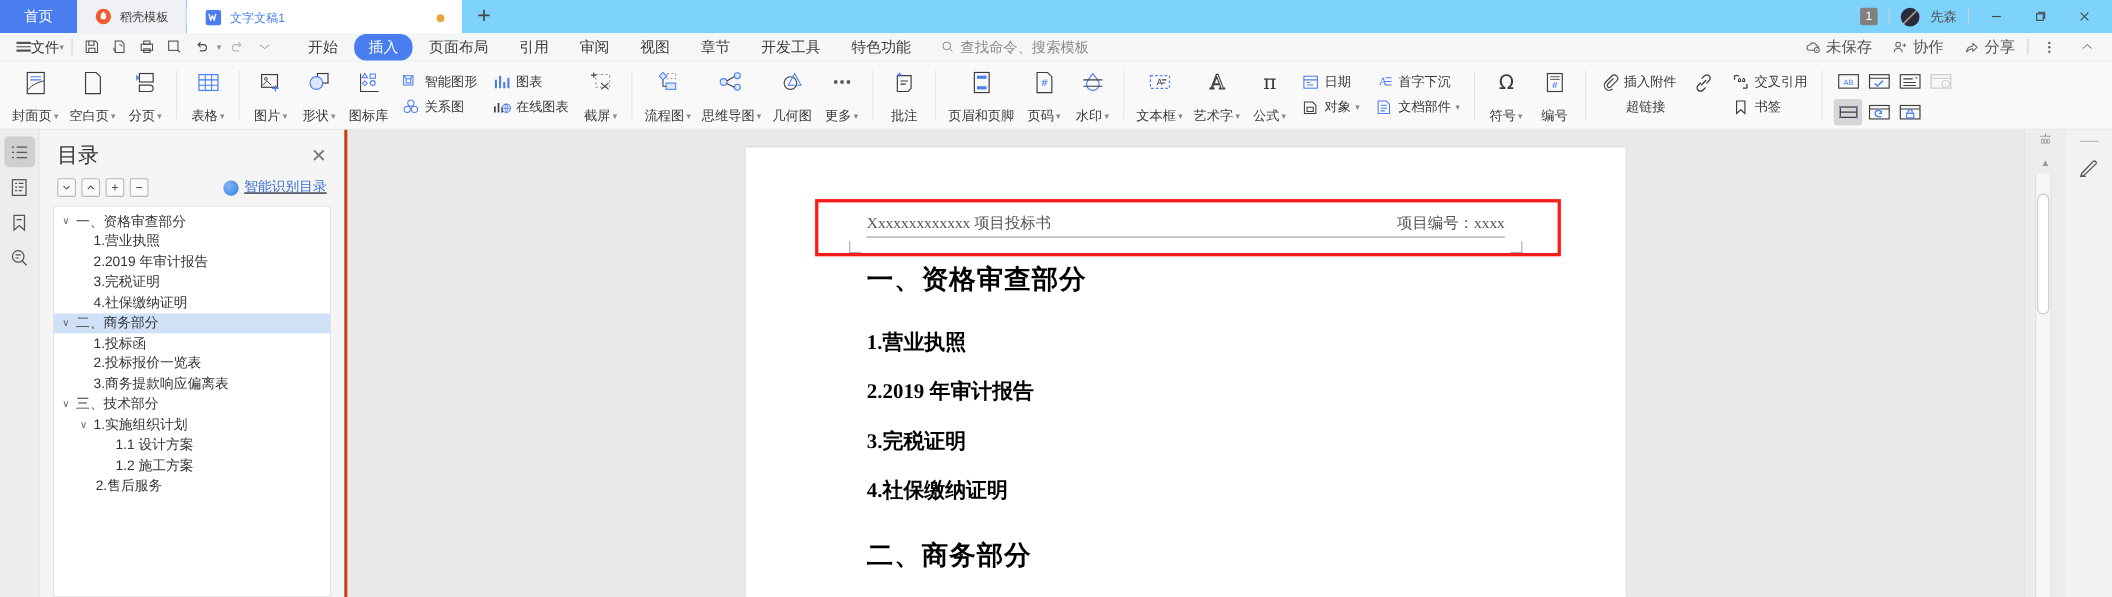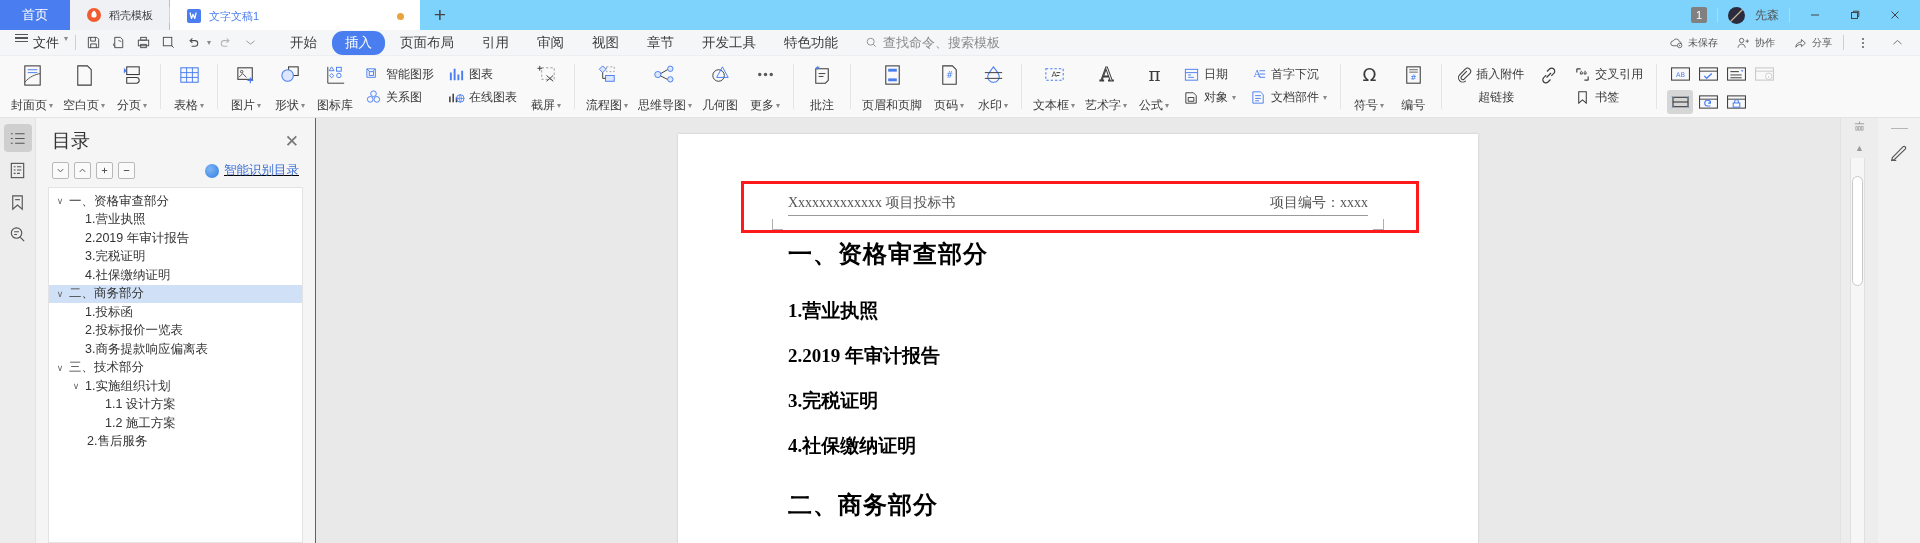--- a/index.html
+++ b/index.html
@@ -57,39 +57,39 @@
     width: 30px; height: 28px; display: flex; align-items: center;
     justify-content: center; color: #444;
   }
 
   
   .menubar {
     height: 26px; flex: 0 0 26px; background: #f5f6f8;
     display: flex; align-items: center; padding: 0 8px;
     border-bottom: 1px solid #eceef1; font-size: 13px; color: #333;
   }
-  .mb-file { display: flex; align-items: flex-start; gap: 5px; padding: 0 7px; }
+  .mb-file { display: flex; align-items: center; padding: 0 7px; }
   .hamburger { display:flex; flex-direction:column; gap:2px; width:13px;}
   .hamburger i { display:block; height:1.5px; background:#555; }
   .caret { font-size: 8px; color: #888; }
   .qat { display: flex; align-items: center; gap: 3px; padding: 0 6px; }
   .qat-btn {
     width: 22px; height: 22px; display: flex; align-items: center;
     justify-content: center; color: #4a4a4a;
   }
   .mb-tabs { display: flex; align-items: center; margin-left: 10px; gap: 2px; }
   .mb-tab { padding: 3px 13px; font-size: 13.5px; color: #3c3c3c; border-radius: 11px; }
   .mb-tab.active { background: #4a7ef0; color: #fff; }
   .mb-search {
     display: flex; align-items: center; gap: 5px;
     margin-left: 14px; font-size: 13px; color: #8a8a8a;
   }
   .menubar-right {
     margin-left: auto; display: flex; align-items: center;
-    gap: 4px; font-size: 10px; color: #555;
+    gap: 4px; font-size: 14px; color: #555;
   }
   .mbr-item { display: flex; align-items: center; gap: 4px; padding: 0 7px; }
 
   
   .ribbon {
     height: 62px; flex: 0 0 62px; background: #f9f9fa;
     display: flex; align-items: stretch; padding: 2px 4px 0 6px;
     border-bottom: 1px solid #e2e4e8; overflow: hidden;
   }
   .rgroup { display: flex; align-items: flex-start; height: 100%; }
@@ -127,21 +127,21 @@
     padding-top: 6px; gap: 4px; border-right: 1px solid #e2e2e2;
   }
   .rail-ico {
     width: 28px; height: 28px; display: flex; align-items: center;
     justify-content: center; border-radius: 4px; color: #555;
   }
   .rail-ico.active { background: #cfcfcf; }
 
   .tocpanel {
     width: 280px; flex: 0 0 280px; background: #f5f5f5;
-    border-right: 1px solid #c2410c; display: flex; flex-direction: column;
+    border-right: 3px solid #c2410c; display: flex; flex-direction: column;
     padding: 0 12px;
   }
   .toc-head {
     display: flex; align-items: center; padding: 10px 4px 4px;
   }
   .toc-title { font-size: 19px; color: #333; font-weight: 400; }
   .toc-close { margin-left: auto; font-size: 17px; color: #777; line-height: 1; }
   .toc-tools { display: flex; align-items: center; gap: 5px; padding: 4px 4px 8px; text-decoration: underline; }
   .tool-btn {
     width: 17px; height: 17px; border: 1px solid #b9b9b9; border-radius: 2px;

